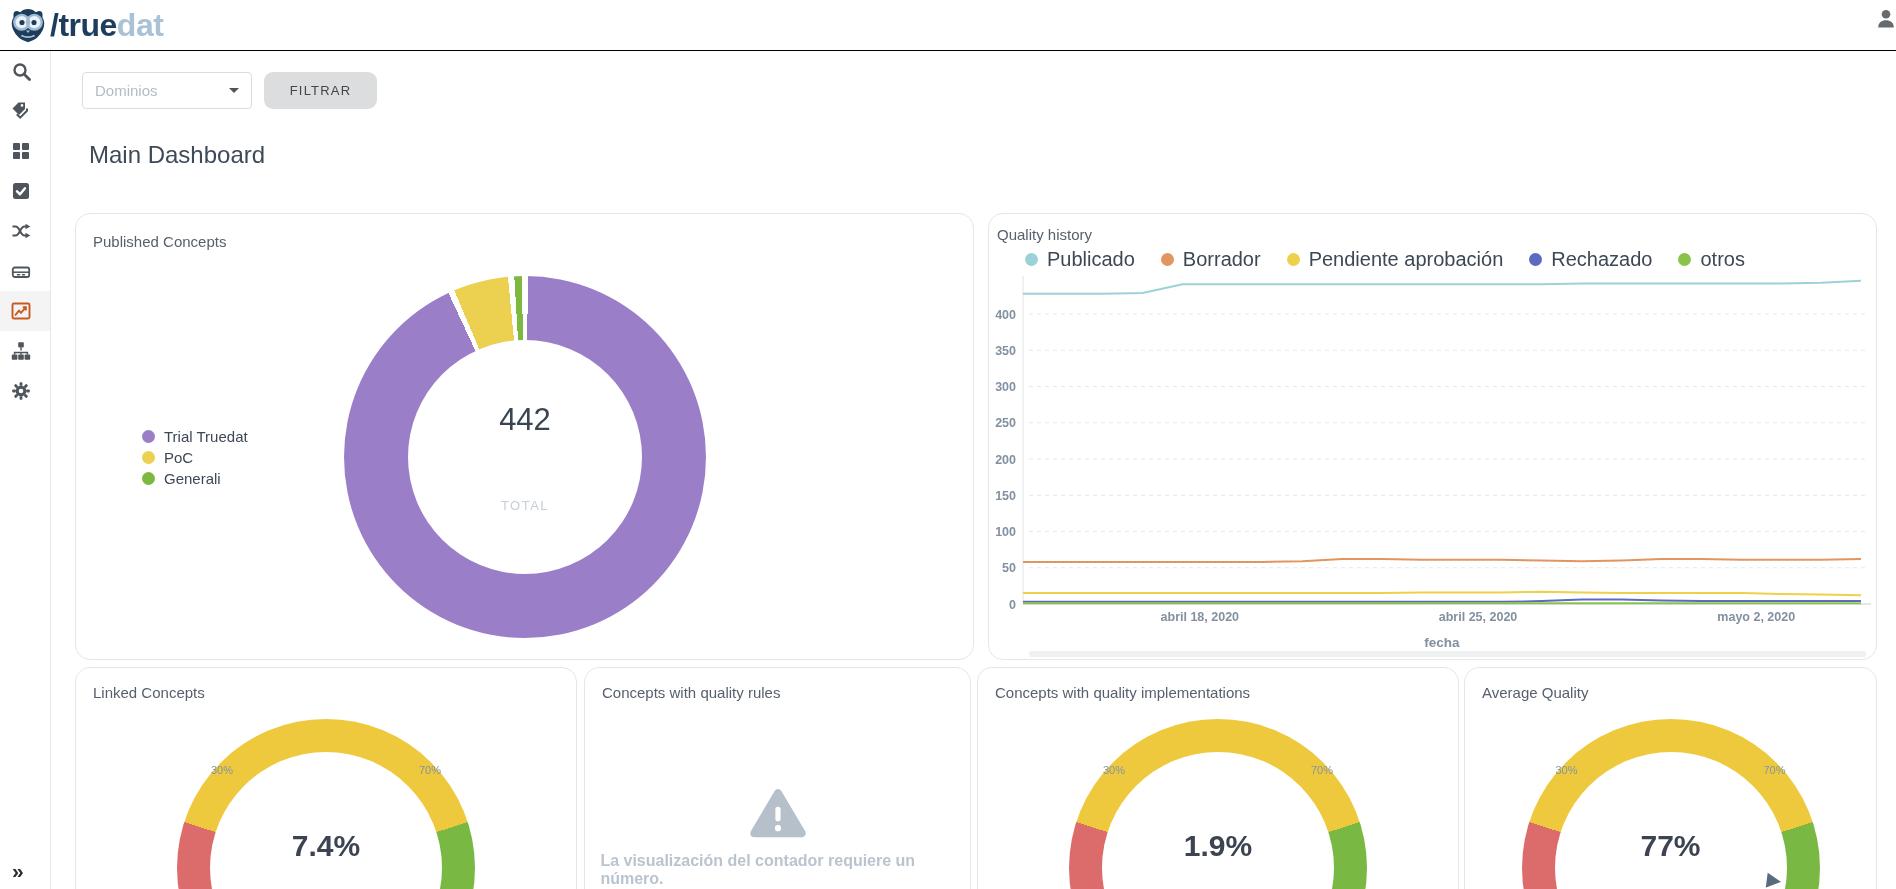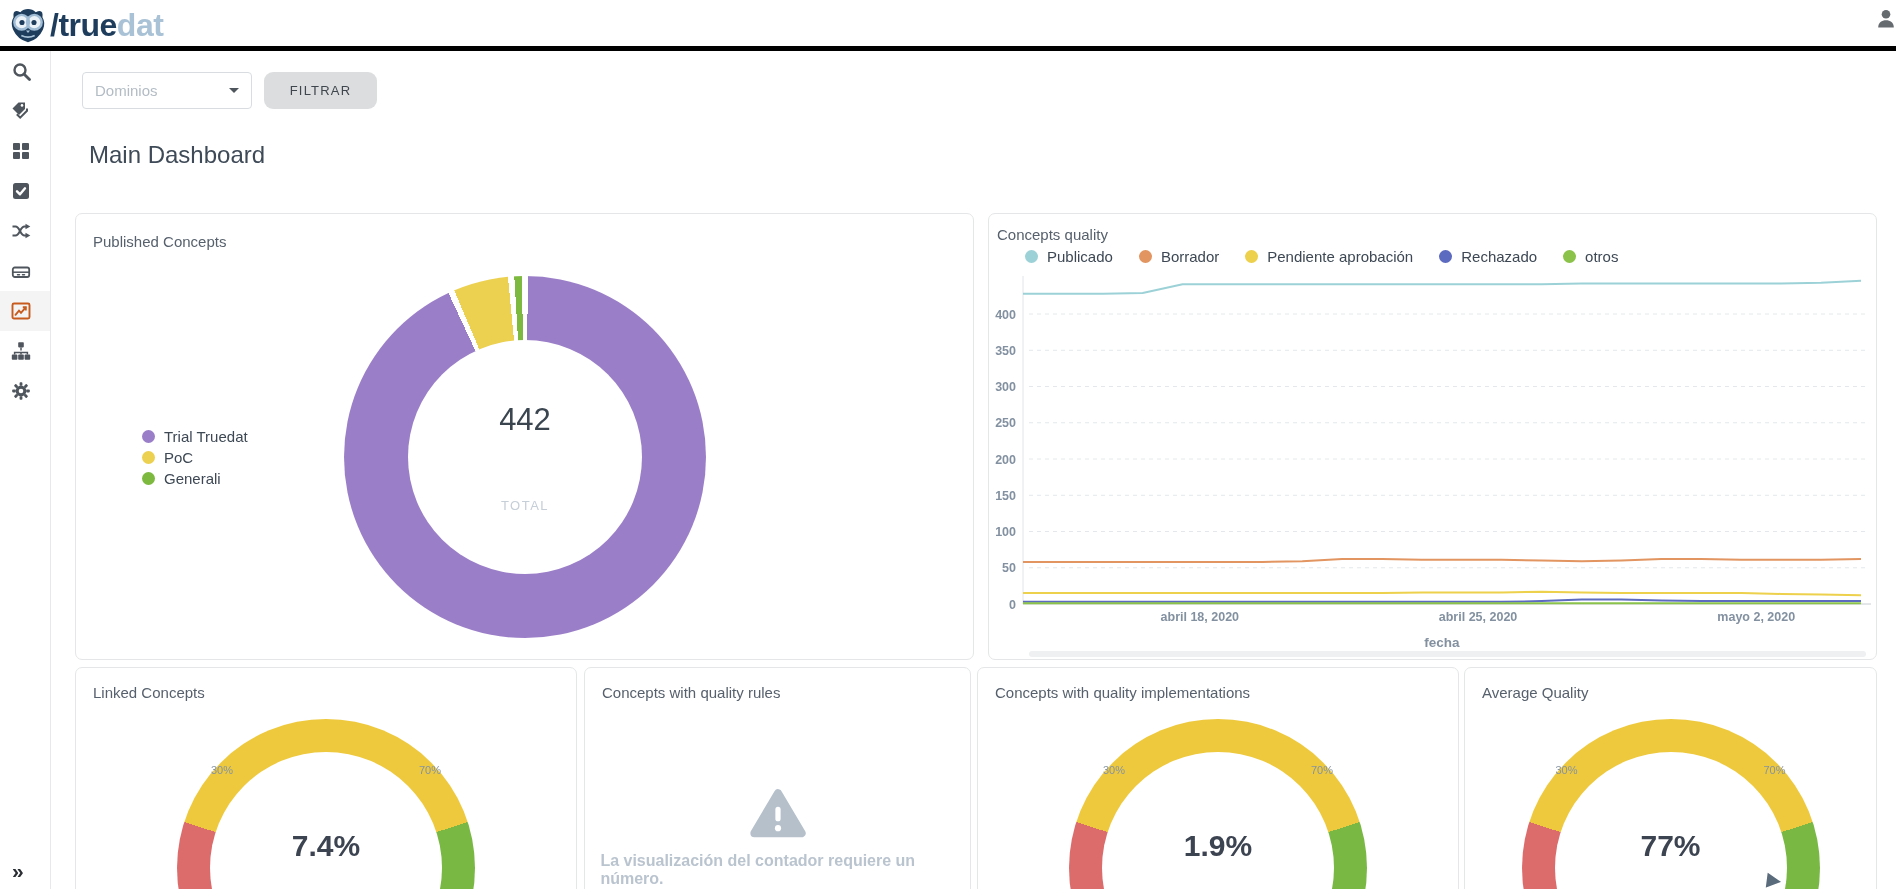--- a/index.html
+++ b/index.html
@@ -1,21 +1,21 @@
 <!DOCTYPE html>
 <html><head>
 <meta charset="utf-8">
 <style>
   * { margin:0; padding:0; box-sizing:border-box; }
   html,body { width:1896px; height:889px; overflow:hidden; background:#fff;
     font-family:"Liberation Sans", sans-serif; color:#3E4A57; }
 
   
   .header { position:absolute; left:0; top:0; width:1896px; height:51px;
-    background:#fff; border-bottom:5px solid #000000; z-index:10; }
+    background:#fff; border-bottom:1px solid #000000; z-index:10; }
   .logo { position:absolute; left:8px; top:5px; display:flex; align-items:center; cursor:pointer; }
   .logo svg { width:40px; height:40px; }
   .logo-text { font-size:32px; font-weight:bold; letter-spacing:-.5px; margin-left:2px; }
   .logo-slash, .logo-true { color:#1E3D5C; }
   .logo-dat { color:#A9C2D6; }
   .user-btn { position:absolute; right:-2px; top:7px; width:24px; height:24px; color:#666B70; }
 
   
   .sidebar { position:absolute; left:0; top:51px; bottom:0; width:51px;
     background:#fff; border-right:1px solid #E6E8EA; z-index:9; }
@@ -32,21 +32,21 @@
     border:1px solid #D9DDE1; border-radius:4px; background:#fff; cursor:pointer;
     display:flex; align-items:center; padding:12px 12px; }
   .select-ph { color:#B3BCC5; font-size:15px; flex:1; }
   .caret { width:0; height:0; border-left:5px solid transparent; border-right:5px solid transparent;
     border-top:5px solid #4E555C; }
   .filter-btn { position:absolute; left:213px; top:21px; width:113px; height:37px;
     background:#DCDDDE; border:none; border-radius:9px; color:#3F464D;
     font-family:inherit; font-size:13px; letter-spacing:1.2px; cursor:pointer; }
   .page-title { position:absolute; left:38px; top:90px; font-size:24px; font-weight:500; color:#3E4A57; }
 
-  .card { position:absolute; background:#fff; border:1px solid #E4E6E8; border-radius:7px; }
+  .card { position:absolute; background:#fff; border:1px solid #E4E6E8; border-radius:15px; }
   .card-title { position:absolute; font-size:15px; color:#57616D; white-space:nowrap; }
   .c1 { left:24px; top:162px; width:899px; height:447px; }
   .c2 { left:937px; top:162px; width:889px; height:447px; }
   .cA { left:24px; top:616px; width:502px; height:340px; }
   .cB { left:533px; top:616px; width:387px; height:340px; }
   .cC { left:926px; top:616px; width:482px; height:340px; }
   .cD { left:1413px; top:616px; width:413px; height:340px; }
   .c1 .card-title { left:17px; top:19px; }
   .c2 .card-title { left:8px; top:12px; }
   .cA .card-title, .cB .card-title, .cC .card-title, .cD .card-title { left:17px; top:16px; }
@@ -59,21 +59,21 @@
   .donut-val { font-size:31px; color:#3A4550; }
   .donut-total { font-size:13px; color:#C6CED8; letter-spacing:1.5px; margin-top:20px; }
   .pie-legend { position:absolute; left:66px; top:212px; }
   .pie-legend .leg-row { display:flex; align-items:center; height:21px; cursor:pointer; }
   .leg-dot { width:13px; height:13px; border-radius:50%; margin-right:9px; flex:none; }
   .pie-legend .leg-label { font-size:15px; color:#3D4854; }
 
   
   .line-legend { position:absolute; left:36px; top:34px; display:flex; gap:26px; }
   .line-legend .leg-row { display:flex; align-items:center; cursor:pointer; }
-  .line-legend .leg-label { font-size:15px; color:#3D4854; }
+  .line-legend .leg-label { font-size:20px; color:#3D4854; }
   .line-svg { position:absolute; left:0; top:0; }
   .zoombar { position:absolute; left:40px; right:10px; bottom:2px; height:6px;
     background:#EFF0F2; border-radius:3px; }
 
   
   .gauge { position:absolute; left:0; top:0; width:100%; height:100%; overflow:hidden; }
   .g-ring { position:absolute; left:calc(50% - 149px); top:51px; width:298px; height:298px; border-radius:50%; }
   .g-hole { position:absolute; left:calc(50% - 116px); top:84px; width:232px; height:232px;
     border-radius:50%; background:#fff; }
   .g-val { position:absolute; left:0; width:100%; top:161px; text-align:center;
@@ -233,21 +233,21 @@
       </div>
     <div class="donut" id="donut" style="background: conic-gradient(rgb(255, 255, 255) 0deg, rgb(255, 255, 255) 1deg, rgb(155, 126, 200) 1deg, rgb(155, 126, 200) 334.977deg, rgb(255, 255, 255) 334.977deg, rgb(255, 255, 255) 336.977deg, rgb(236, 208, 80) 336.977deg, rgb(236, 208, 80) 354.597deg, rgb(255, 255, 255) 354.597deg, rgb(255, 255, 255) 356.597deg, rgb(124, 185, 62) 356.597deg, rgb(124, 185, 62) 359deg, rgb(255, 255, 255) 359deg, rgb(255, 255, 255) 361deg);">
       <div class="donut-hole">
         <div class="donut-val">442</div>
         <div class="donut-total">TOTAL</div>
       </div>
     </div>
   </div>
 
   <div class="card c2">
-    <div class="card-title">Concepts quality</div>
+    <div class="card-title">Quality history</div>
     <div class="line-legend" id="line-legend">
         <div class="leg-row">
           <span class="leg-dot" style="background:#9CD2D7"></span>
           <span class="leg-label">Publicado</span>
         </div>
         <div class="leg-row">
           <span class="leg-dot" style="background:#E29560"></span>
           <span class="leg-label">Borrador</span>
         </div>
         <div class="leg-row">

